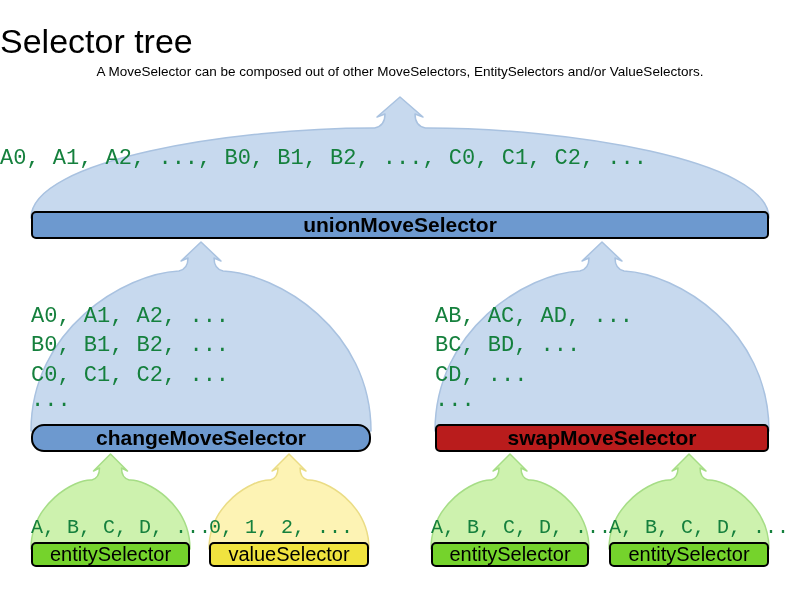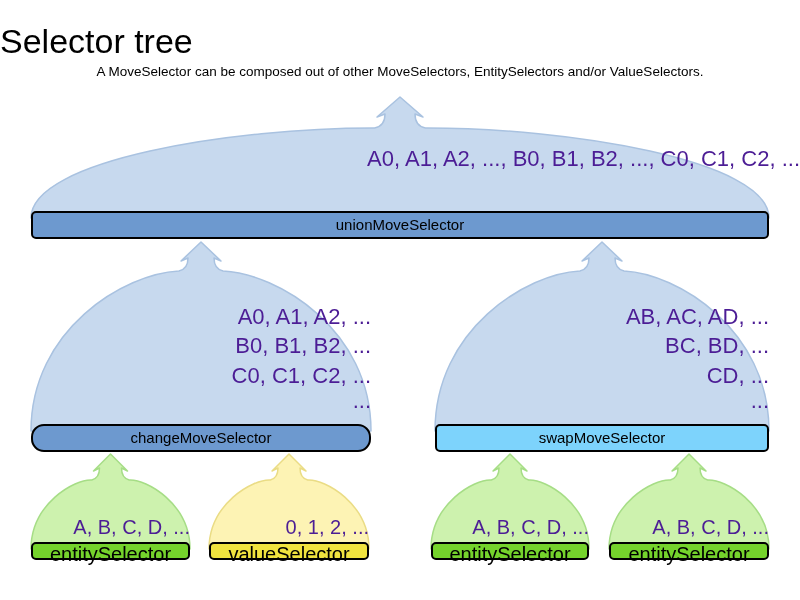--- a/index.html
+++ b/index.html
@@ -14,25 +14,25 @@
   .subtitle {
     position:absolute; left:0; right:0; top:64px;
     text-align:center; font-size:13.5px; color:#000;
   }
   svg.domes { position:absolute; left:0; top:0; z-index:1; }
   .bar {
     position:absolute; box-sizing:border-box; z-index:2;
     border:2px solid #000; border-radius:5px;
     text-align:center; color:#000;
   }
-  .bar.big { height:28px; line-height:24px; font-size:15px; }
-  .bar.small { height:18px; line-height:21px; font-size:20px; }
+  .bar.big { height:28px; line-height:24px; font-size:21px;font-weight:bold; }
+  .bar.small { height:25px; line-height:21px; font-size:20px; }
   .fline {
-    position:absolute; z-index:3; text-align:right; color:#4c1d95;
-    font-size:22px; white-space:nowrap;
+    position:absolute; z-index:3; text-align:left; color:#15803d;
+    font-size:22px; white-space:nowrap;font-family:Liberation Mono, monospace;
   }
   .fline.small { font-size:20px; }
 </style>
 </head>
 <body>
 
 <div class="stage">
 
   <svg class="domes" width="800" height="600" id="domeSvg">
       <path d="M 31,218 C 31,159.7 233.9,127.8 374.5,128 Q 385,126 385,114 L 377,117 L 400,97 L 423,117 L 415,114 Q 415,126 425.5,128 C 566.0,127.8 769,159.7 769,218 Z" fill="#c7d9ee" stroke="#a9c2e0" stroke-width="1.5" stroke-linejoin="round"></path>
@@ -53,21 +53,21 @@
   <div class="fline" style="left:31px;width:340px;top:304px">A0, A1, A2, ...</div>
   <div class="fline" style="left:31px;width:340px;top:333px">B0, B1, B2, ...</div>
   <div class="fline" style="left:31px;width:340px;top:363px">C0, C1, C2, ...</div>
   <div class="fline" style="left:31px;width:340px;top:388px">...</div>
   <div class="bar big" style="left: 31px; top: 424px; width: 340px; background: rgb(109, 153, 207); border-color: rgb(0, 0, 0); border-radius: 13px;">changeMoveSelector</div>
 
   <div class="fline" style="left:435px;width:334px;top:304px">AB, AC, AD, ...</div>
   <div class="fline" style="left:435px;width:334px;top:333px">BC, BD, ...</div>
   <div class="fline" style="left:435px;width:334px;top:363px">CD, ...</div>
   <div class="fline" style="left:435px;width:334px;top:388px">...</div>
-  <div class="bar big" style="left: 435px; top: 424px; width: 334px; background: #7dd3fc; border-color: rgb(0, 0, 0);">swapMoveSelector</div>
+  <div class="bar big" style="left: 435px; top: 424px; width: 334px; background: #b91c1c; border-color: rgb(0, 0, 0);">swapMoveSelector</div>
 
   <div class="fline small" style="left:31px;width:159px;top:516px">A, B, C, D, ...</div>
   <div class="bar small" style="left: 31px; top: 542px; width: 159px; background: rgb(117, 211, 44); border-color: rgb(0, 0, 0);">entitySelector</div>
 
   <div class="fline small" style="left:209px;width:160px;top:516px">0, 1, 2, ...</div>
   <div class="bar small" style="left: 209px; top: 542px; width: 160px; background: rgb(240, 227, 63); border-color: rgb(0, 0, 0);">valueSelector</div>
 
   <div class="fline small" style="left:431px;width:158px;top:516px">A, B, C, D, ...</div>
   <div class="bar small" style="left: 431px; top: 542px; width: 158px; background: rgb(117, 211, 44); border-color: rgb(0, 0, 0);">entitySelector</div>
 

